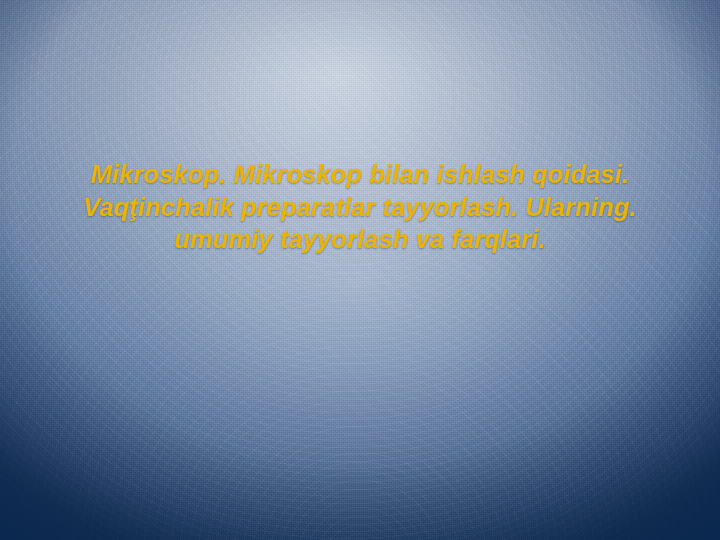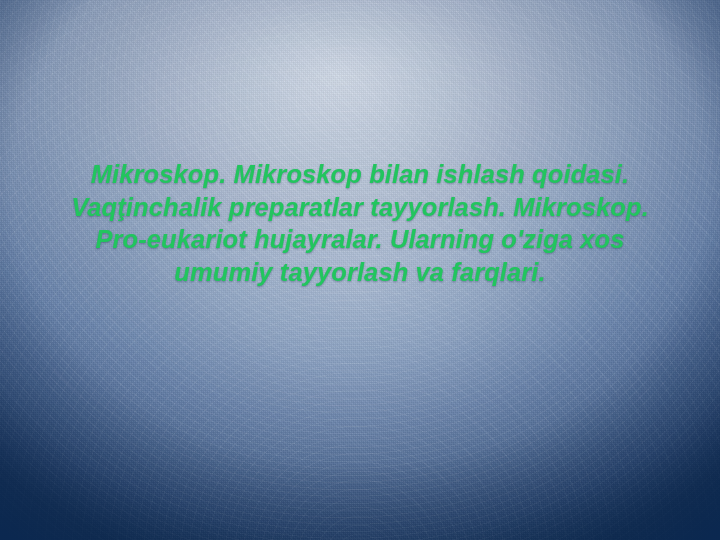--- a/index.html
+++ b/index.html
@@ -113,21 +113,21 @@
   #title-block {
     position: absolute;
     left: 60px;
     top: 158px;
     width: 600px;
     text-align: center;
     z-index: 5;
   }
   #title-block .line {
     display: block;
-    color: #22c55e;
+    color: #eab308;
     font-size: 25.5px;
     font-weight: bold;
     font-style: italic;
     line-height: 32.5px;
     letter-spacing: 0.1px;
     white-space: nowrap;
     text-shadow: 0 1px 2px rgba(12,32,64,0.32);
   }
 </style>
 </head>
@@ -139,18 +139,17 @@
   <div class="layer glow-bottom"></div>
   <div class="layer rings"></div>
   <div class="layer rings-2"></div>
   <div class="layer weave-v"></div>
   <div class="layer weave-h"></div>
   <div class="layer weave-d"></div>
   <div class="layer corner-vignette"></div>
 
   <div id="title-block">
     <span class="line">Mikroskop. Mikroskop bilan ishlash qoidasi.</span>
-    <span class="line">Vaqţinchalik preparatlar tayyorlash. Mikroskop.</span>
-    <span class="line">Pro-eukariot hujayralar. Ularning o'ziga xos</span>
+    <span class="line">Vaqţinchalik preparatlar tayyorlash. Ularning.</span>
     <span class="line">umumiy tayyorlash va farqlari.</span>
   </div>
 
 </div>
 
 </body></html>

